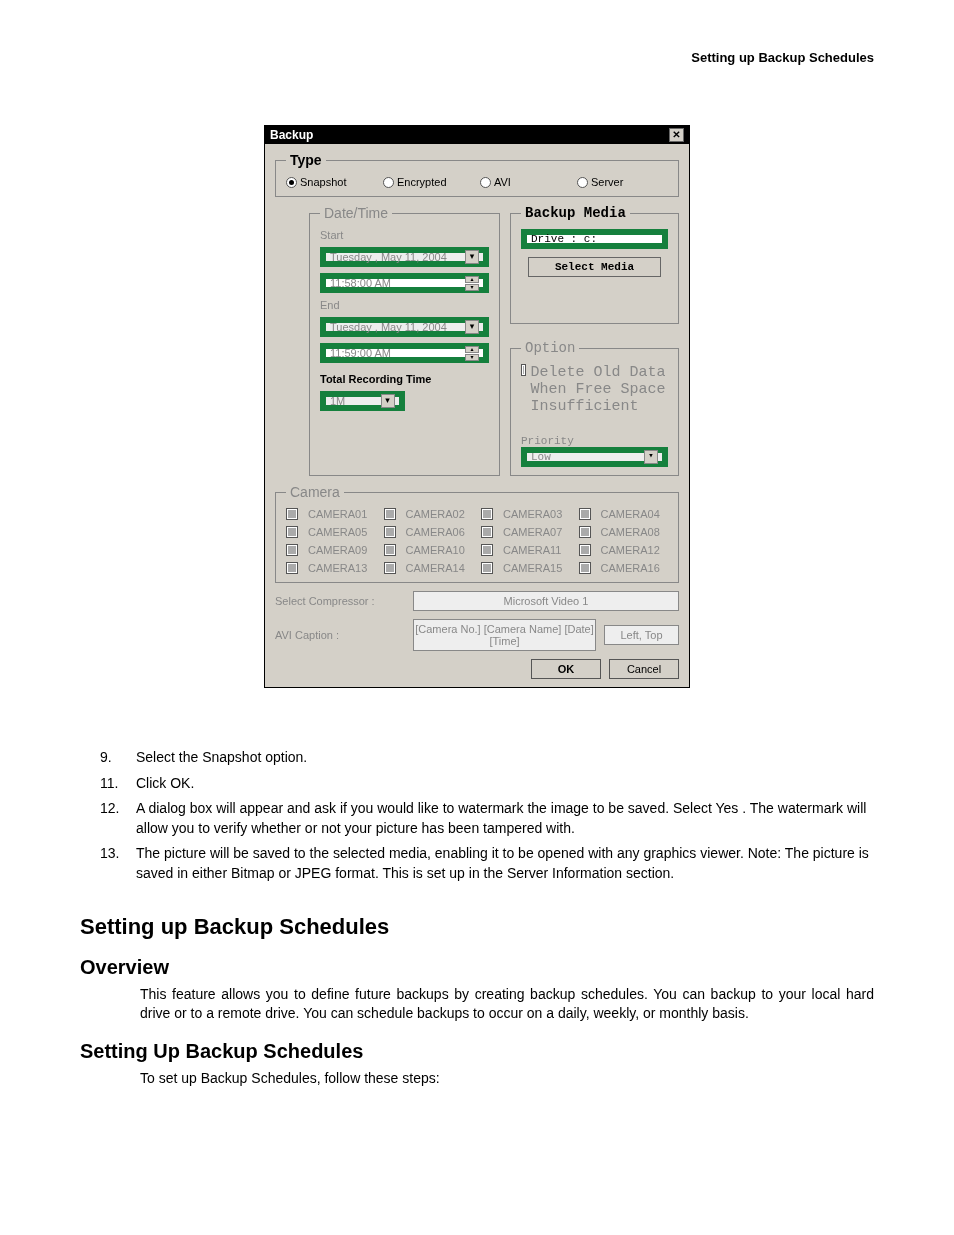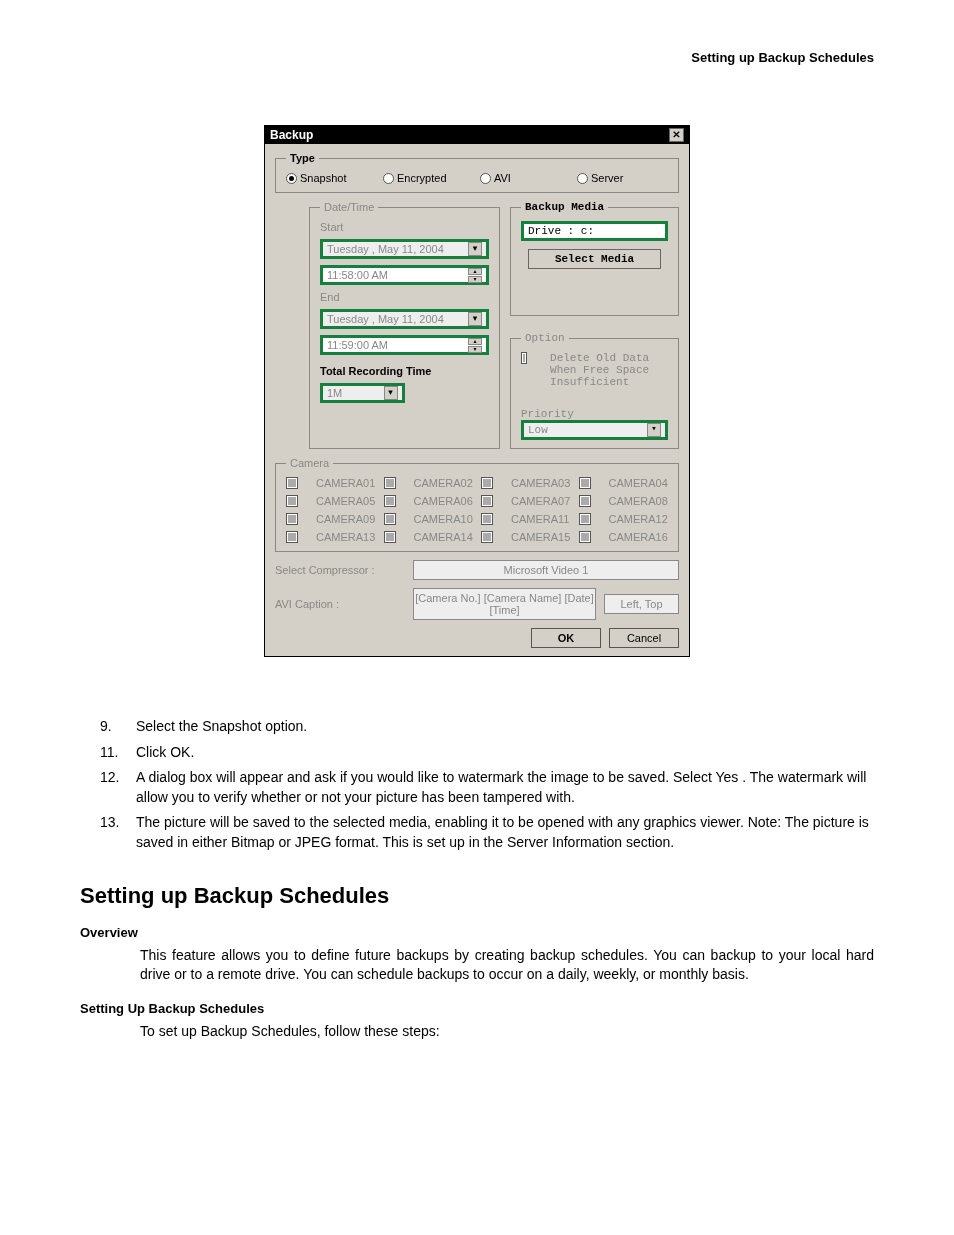--- a/index.html
+++ b/index.html
@@ -48,37 +48,37 @@
     font-size: 10px;
     font-weight: bold;
     border: 1px solid #666;
   }
   .dialog-body { padding: 8px 10px; }
   fieldset {
     border: 1px solid #888;
     margin: 0 0 8px 0;
     padding: 8px 10px;
   }
-  legend { padding: 0 4px; font-size: 11px; }
+  legend { padding: 0 4px; font-size: 14px; }
   .type-row { display: flex; gap: 6px; }
   .type-row label { flex: 1; display: flex; align-items: center; gap: 3px; }
   .radio {
     display: inline-block; width: 11px; height: 11px;
     border: 1px solid #555; border-radius: 50%; background: #fff;
     position: relative;
   }
   .radio.selected::after {
     content: ""; position: absolute; left: 2px; top: 2px;
     width: 5px; height: 5px; background: #000; border-radius: 50%;
   }
   .two-col { display: flex; gap: 10px; padding-left: 34px; }
   .two-col > fieldset { flex: 1; }
   .gray { color: #888; }
   .inset {
-    border: 3px solid #15803d; background: #fff;
+    border: 6px solid #15803d; background: #fff;
     padding: 2px 4px; height: 20px; line-height: 14px;
     display: flex; justify-content: space-between; align-items: center;
     font-size: 11px;
   }
   .inset.gray-bg { background: #eee; }
   .caret {
     width: 14px; height: 14px; background: #d4d0c8;
     border: 1px solid #888; text-align: center; line-height: 11px;
     font-size: 9px;
   }
@@ -95,21 +95,21 @@
   }
   .chk {
     display: inline-block; width: 12px; height: 12px;
     border: 1px solid #555; background: #fff; vertical-align: middle;
   }
   .chk-indet { background: #aaa; box-shadow: inset 0 0 0 1px #fff; }
   .cam-grid {
     display: grid; grid-template-columns: repeat(4, 1fr);
     gap: 6px 8px; color: #888; font-size: 11px;
   }
-  .cam-grid label { display: flex; align-items: center; gap: 18px; }
+  .cam-grid label { display: flex; align-items: center; gap: 10px; }
   .ctrl-row {
     display: flex; gap: 8px; align-items: center; margin: 8px 0;
     font-size: 11px; color: #888;
   }
   .ctrl-row .lbl { width: 130px; }
   .ctrl-row .fld {
     flex: 1; text-align: center;
     border: 1px solid #888; background: #eee; padding: 3px 0;
   }
   .ctrl-row .fld.small { flex: 0 0 75px; }
@@ -121,21 +121,21 @@
   .bold { font-weight: bold; }
   
   ol.steps {
     list-style: none; padding: 0; margin: 0 40px 30px 60px;
   }
   ol.steps li {
     display: flex; margin: 6px 0; font-size: 14px; line-height: 1.4;
   }
   ol.steps li .num { width: 36px; flex-shrink: 0; }
   h1.sec { font-size: 22px; font-weight: bold; margin: 30px 40px 12px 40px; font-family: "Arial Narrow", Arial, sans-serif; }
-  h2.sub { font-size: 13px; font-weight: bold; margin: 16px 40px 6px 40px; font-family: "Arial Narrow", Arial, sans-serif; }
+  h2.sub { font-size: 20px; font-weight: bold; margin: 16px 40px 6px 40px; font-family: "Arial Narrow", Arial, sans-serif; }
   p.para { margin: 4px 40px 4px 100px; font-size: 14px; line-height: 1.4; text-align: justify; }
 </style>
 </head>
 <body>
 
 <div class="page-header">Setting up Backup Schedules</div>
 
 <div class="dialog">
   <div class="titlebar">
     <span>Backup</span>
@@ -208,21 +208,21 @@
           <legend class="bold">Backup Media</legend>
           <div class="inset" style="margin-bottom:8px;">
             <span>Drive : c:</span>
           </div>
           <div class="btn-wide">Select Media</div>
           <div style="height:30px;"></div>
         </fieldset>
 
         <fieldset style="flex:1;">
           <legend class="gray">Option</legend>
-          <div style="display:flex; gap:23px; color:#888; font-size:11px;">
+          <div style="display:flex; gap:4px; color:#888; font-size:15px;">
             <span class="chk chk-indet"></span>
             <span>Delete Old Data When Free Space Insufficient</span>
           </div>
           <div class="gray" style="margin-top:20px;">Priority</div>
           <div class="inset gray-bg">
             <span class="gray">Low</span>
             <span class="caret">▾</span>
           </div>
         </fieldset>
       </div>

